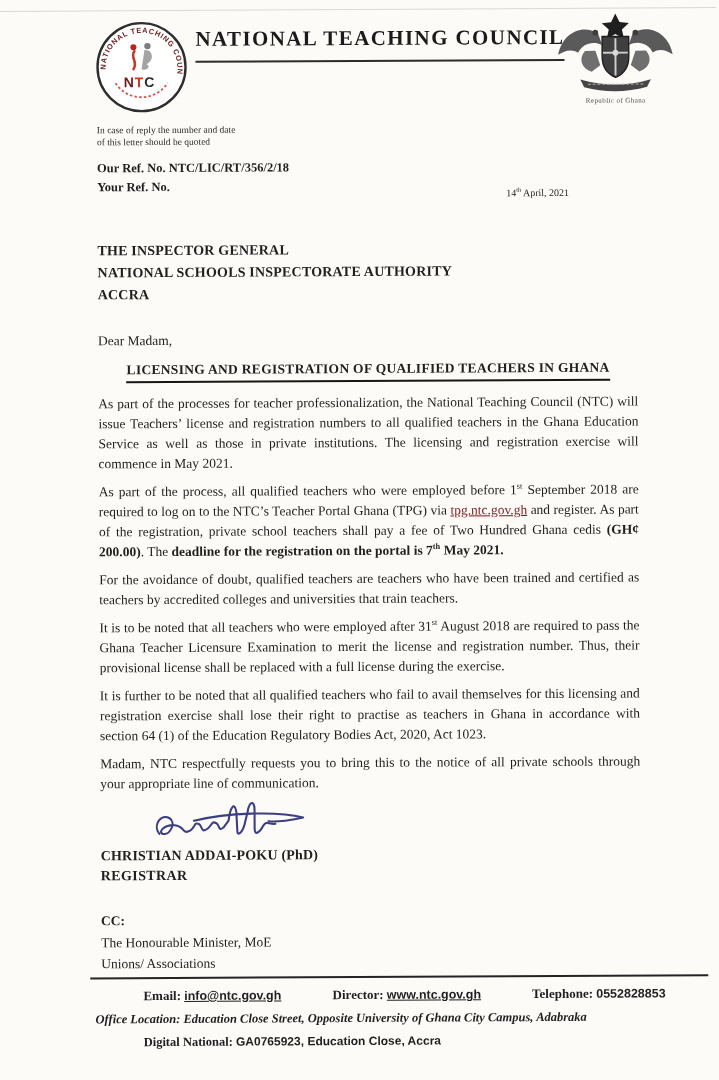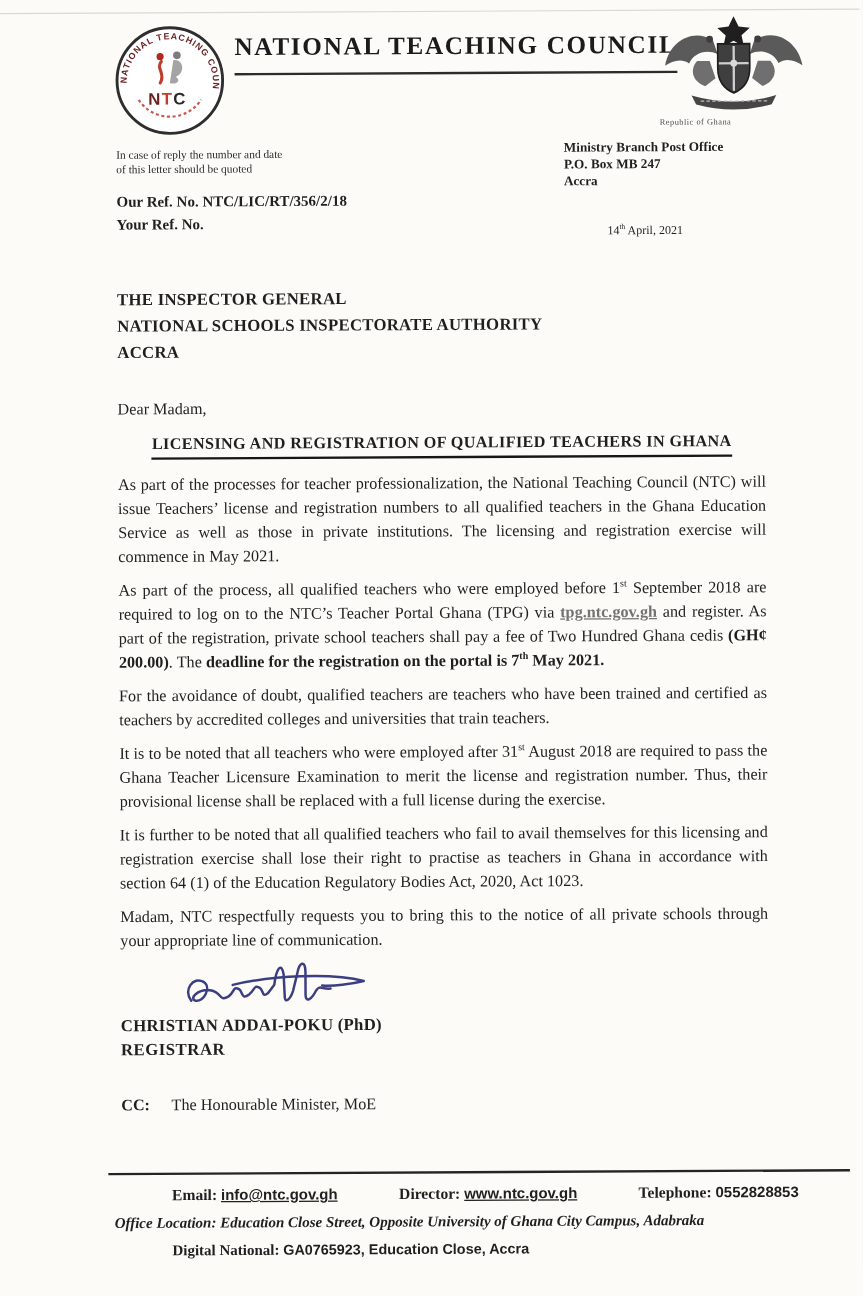--- a/index.html
+++ b/index.html
@@ -7,21 +7,21 @@
   .page{position:relative;width:719px;height:1080px;background:#fcfbf8;
         font-family:"Liberation Serif",serif;color:#1f1f1f;}
   .scan{position:absolute;inset:0;transform:rotate(-0.3deg);transform-origin:50% 50%;}
   .scan-edge{position:absolute;top:9px;left:0;width:100%;height:1px;background:#d9d8d5;}
 
   
   .logo-wrap{position:absolute;top:18px;left:96px;width:96px;height:96px;}
   .org-title{position:absolute;top:26px;left:198px;font-size:21px;font-weight:700;
              letter-spacing:1.4px;color:#1b1b1b;border-bottom:2px solid #2c2c2c;
              padding-bottom:9px;white-space:nowrap;}
-  .coat-wrap{position:absolute;top:12px;left:552px;width:132px;}
+  .coat-wrap{position:absolute;top:12px;left:552px;width:132px;text-align:center;}
   .coat-caption{font-size:7px;color:#4a4a4a;margin-top:-2px;letter-spacing:.4px;}
 
   
   .meta-left{position:absolute;top:123px;left:99px;}
   .meta-note{font-size:9.5px;line-height:12px;color:#2a2a2a;}
   .ref-line{font-size:12.5px;font-weight:600;line-height:16px;margin-top:3px;}
   .ref-gap{height:9px;}
   .meta-right{position:absolute;top:117px;left:472px;font-size:11px;font-weight:700;line-height:14px;}
   .date-line{position:absolute;top:188px;left:508px;font-size:10px;}
 
@@ -30,35 +30,35 @@
   
   .body-block{position:absolute;top:330px;left:99px;width:540px;font-size:13.5px;line-height:20px;}
   .salutation{margin:0 0 9px 0;}
   .subject{font-weight:700;text-align:center;margin:0 auto 11px auto;width:fit-content;
            border-bottom:2px solid #161616;padding-bottom:1px;letter-spacing:.3px;font-size:13.5px;}
   .para{margin:0 0 8px 0;text-align:justify;}
   .seg-n{}
   .seg-bold{font-weight:700;}
   .seg-sup{vertical-align:super;font-size:.62em;line-height:0;}
   .seg-boldsup{vertical-align:super;font-size:.62em;line-height:0;font-weight:700;}
-  .seg-link{font-weight:700;text-decoration:underline;color:#737373;}
+  .seg-link{font-weight:400;text-decoration:underline;color:#7f1d1d;}
   .seg-label{font-weight:700;margin-left:48px;}
   .seg-linkbold{font-family:"Liberation Sans",sans-serif;font-weight:700;text-decoration:underline;font-size:.96em;}
   .seg-boldsans{font-family:"Liberation Sans",sans-serif;font-weight:700;font-size:.96em;}
   .seg-bolditalic{font-weight:700;font-style:italic;}
 
   
   .sig-block{position:absolute;top:793px;left:99px;}
   .sig-svg{margin-left:34px;display:block;}
   .sig-name{font-size:14px;font-weight:700;letter-spacing:.2px;margin-top:2px;}
   .sig-title{font-size:14px;font-weight:700;letter-spacing:.4px;margin-top:4px;}
 
   
   .cc-block{position:absolute;top:909px;left:99px;font-size:13.5px;line-height:21.5px;}
-  .cc-row{display:flex;}
+  .cc-row{display:flex;flex-direction:column;}
   .cc-label{font-weight:700;width:42px;}
   .cc-item{}
 
   .divider{position:absolute;top:976px;left:88px;width:618px;height:2px;background:#242424;}
 
   
   .footer{position:absolute;top:983px;left:93px;width:600px;font-size:13px;}
   .f-line{line-height:23px;white-space:nowrap;}
   .f-line2{font-size:12.5px;}
 </style>
@@ -115,25 +115,20 @@
     </div>
 
     <div class="meta-left">
       <div class="meta-note">In case of reply the number and date</div>
       <div class="meta-note">of this letter should be quoted</div>
       <div class="ref-gap"></div>
       <div class="ref-line">Our Ref. No. NTC/LIC/RT/356/2/18</div>
       <div class="ref-line">Your Ref. No.</div>
     </div>
 
-    <div class="meta-right">
-      <div>Ministry Branch Post Office</div>
-      <div>P.O. Box MB 247</div>
-      <div>Accra</div>
-    </div>
 
     <div class="date-line"><span class="seg-n">14</span><span class="seg-sup">th</span><span class="seg-n"> April, 2021</span></div>
 
     <div class="recipient">
       <div>THE INSPECTOR GENERAL</div>
       <div>NATIONAL SCHOOLS INSPECTORATE AUTHORITY</div>
       <div>ACCRA</div>
     </div>
 
     <div class="body-block">
@@ -158,20 +153,21 @@
       </svg>
       <div class="sig-name">CHRISTIAN ADDAI-POKU (PhD)</div>
       <div class="sig-title">REGISTRAR</div>
     </div>
 
     <div class="cc-block">
       <div class="cc-row">
         <div class="cc-label">CC:</div>
         <div>
             <div class="cc-item">The Honourable Minister, MoE</div>
+            <div class="cc-item">Unions/ Associations</div>
           </div>
       </div>
     </div>
 
     <div class="divider"></div>
 
     <div class="footer">
       <div class="f-line"><span class="seg-label">Email: </span><span class="seg-linkbold">info@ntc.gov.gh</span><span class="seg-label">  Director: </span><span class="seg-linkbold">www.ntc.gov.gh</span><span class="seg-label"> Telephone: </span><span class="seg-boldsans">0552828853</span></div>
       <div class="f-line f-line2"><span class="seg-bolditalic">Office Location: </span><span class="seg-bolditalic">Education Close Street, Opposite University of Ghana City Campus, Adabraka</span></div>
       <div class="f-line f-line2"><span class="seg-label">Digital National: </span><span class="seg-boldsans">GA0765923, Education Close, Accra</span></div>

